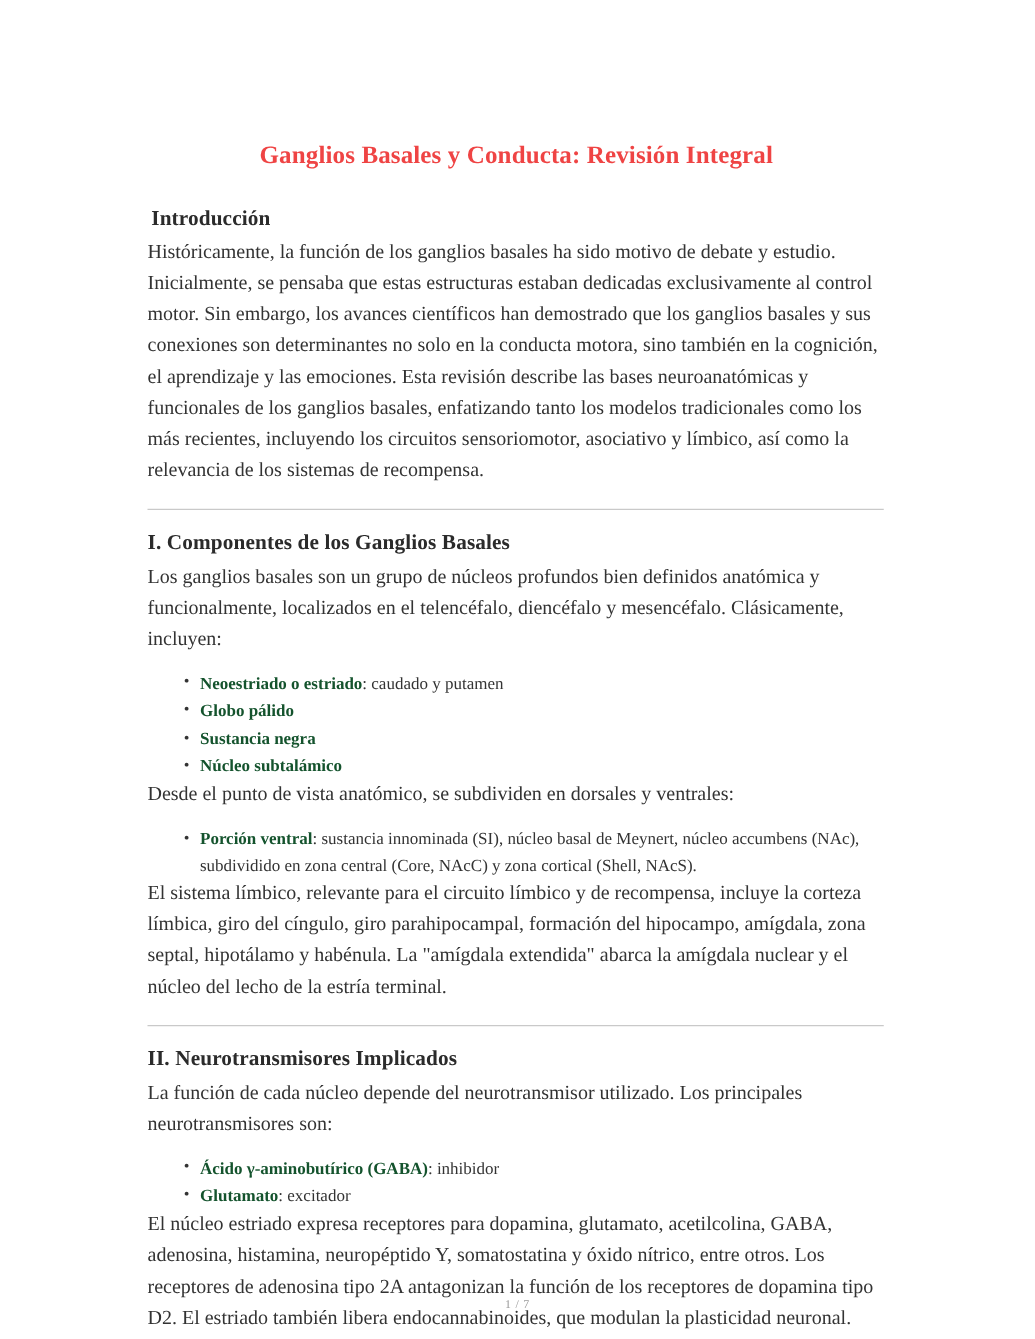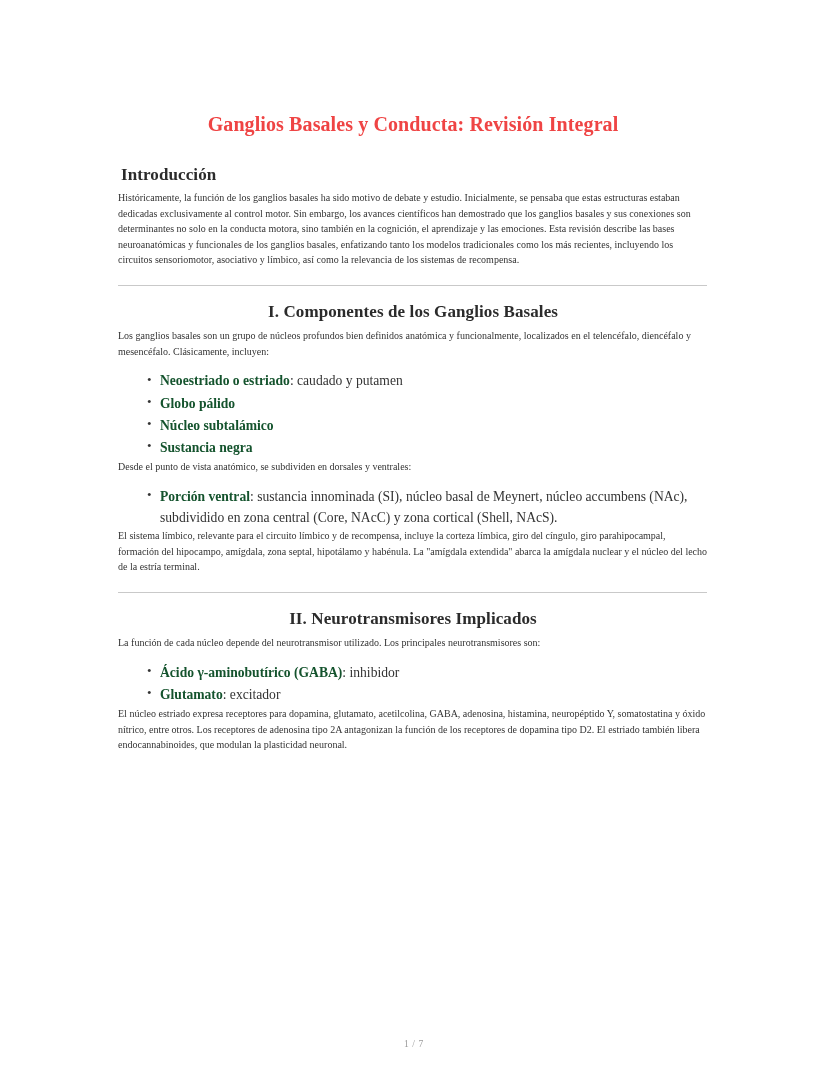--- a/index.html
+++ b/index.html
@@ -46,24 +46,23 @@
     line-height: 1.3;
     letter-spacing: 0.1px;
   }
   .h2.intro {
     margin-left: 3px;
     margin-top: 27px;
   }
   .h2.section {
     margin-top: 0;
     margin-bottom: 5px;
-    text-align: center;
   }
   p.para {
-    font-size: 10px;
+    font-size: 16px;
     line-height: 1.56;
     margin: 0 0 0 0;
     color: #333333;
     text-align: left;
   }
   .rule {
     border: none;
     border-top: 1.6px solid #c9c9c9;
     margin: 17px 0 15px 0;
     width: 589px;
@@ -124,22 +123,22 @@
     <p class="para">Históricamente, la función de los ganglios basales ha sido motivo de debate y estudio. Inicialmente, se pensaba que estas estructuras estaban dedicadas exclusivamente al control motor. Sin embargo, los avances científicos han demostrado que los ganglios basales y sus conexiones son determinantes no solo en la conducta motora, sino también en la cognición, el aprendizaje y las emociones. Esta revisión describe las bases neuroanatómicas y funcionales de los ganglios basales, enfatizando tanto los modelos tradicionales como los más recientes, incluyendo los circuitos sensoriomotor, asociativo y límbico, así como la relevancia de los sistemas de recompensa.</p>
 
     <hr class="rule">
 
     <h2 class="h2 section">I. Componentes de los Ganglios Basales</h2>
     <p class="para">Los ganglios basales son un grupo de núcleos profundos bien definidos anatómica y funcionalmente, localizados en el telencéfalo, diencéfalo y mesencéfalo. Clásicamente, incluyen:</p>
 
     <ul class="bullets">
       <li><b>Neoestriado o estriado</b><span>: caudado y putamen</span></li>
       <li><b>Globo pálido</b><span></span></li>
+      <li><b>Sustancia negra</b><span></span></li>
       <li><b>Núcleo subtalámico</b><span></span></li>
-      <li><b>Sustancia negra</b><span></span></li>
     </ul>
 
     <p class="para after-list">Desde el punto de vista anatómico, se subdividen en dorsales y ventrales:</p>
 
     <ul class="bullets loose">
       <li><b>Porción ventral</b><span>: sustancia innominada (SI), núcleo basal de Meynert, núcleo accumbens (NAc), subdividido en zona central (Core, NAcC) y zona cortical (Shell, NAcS).</span></li>
     </ul>
 
     <p class="para after-list">El sistema límbico, relevante para el circuito límbico y de recompensa, incluye la corteza límbica, giro del cíngulo, giro parahipocampal, formación del hipocampo, amígdala, zona septal, hipotálamo y habénula. La "amígdala extendida" abarca la amígdala nuclear y el núcleo del lecho de la estría terminal.</p>
 

